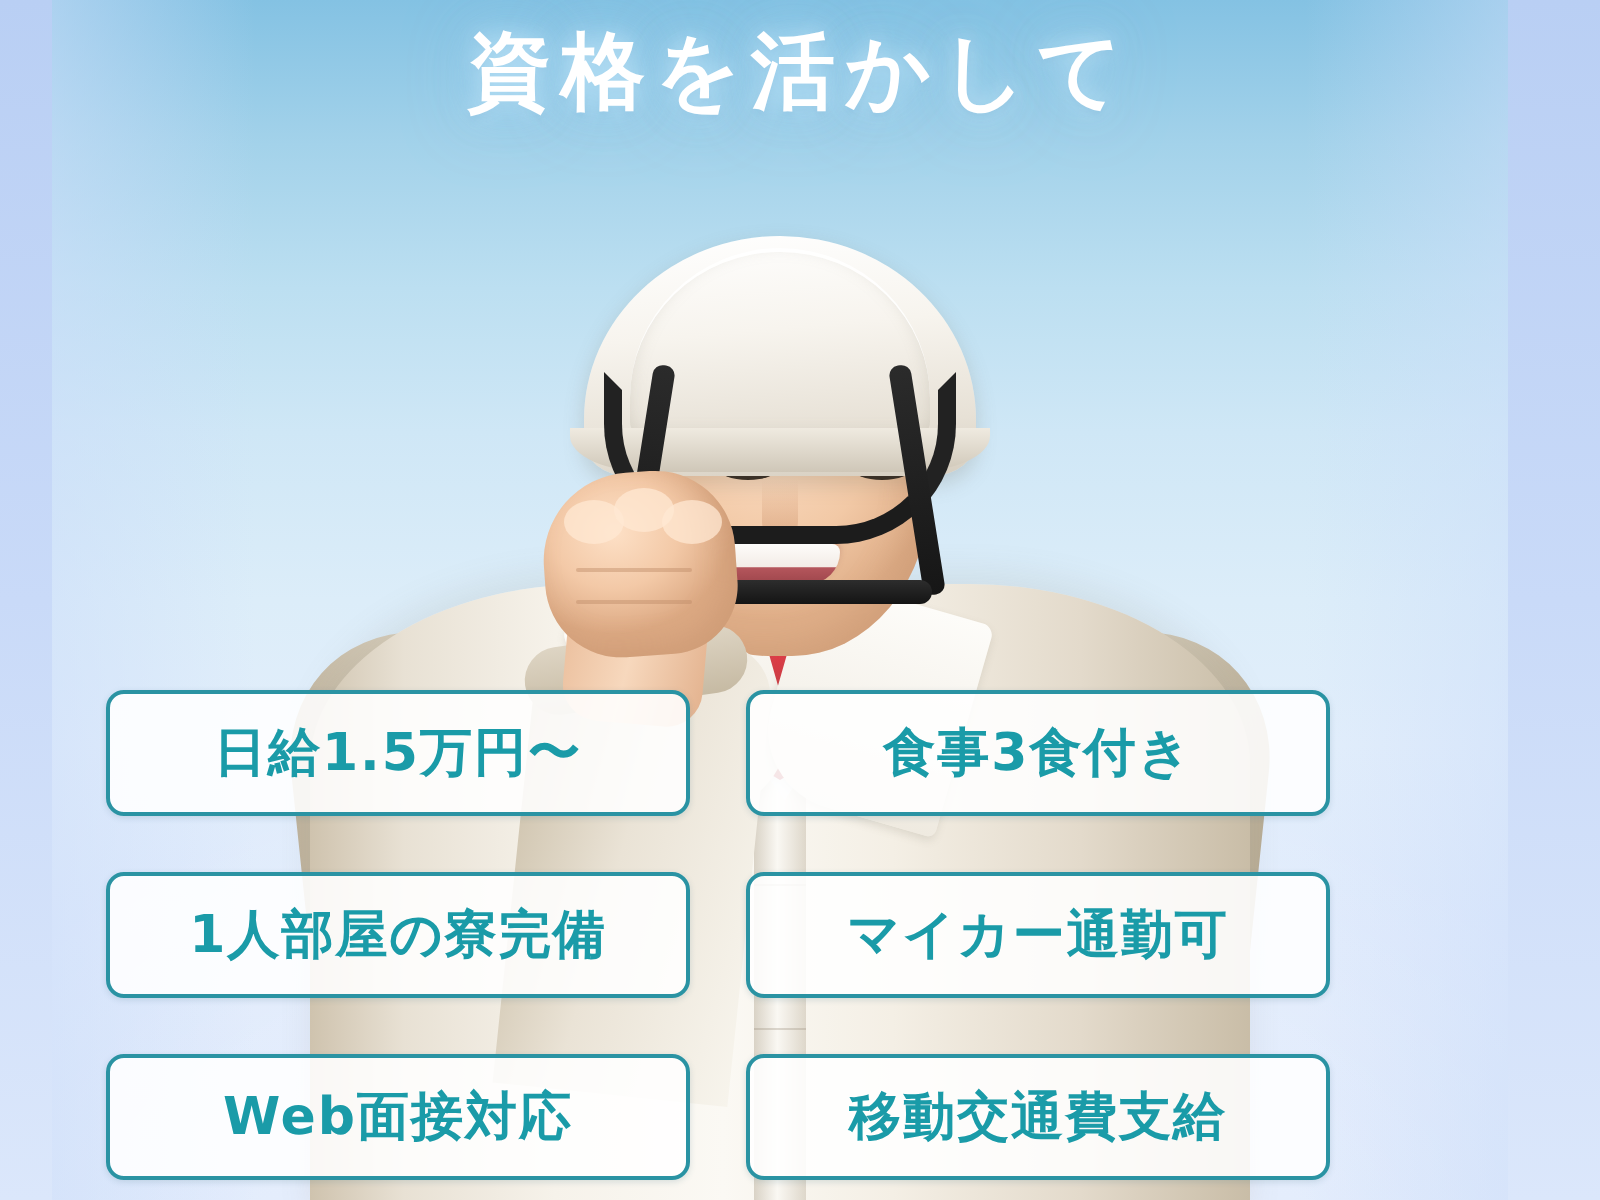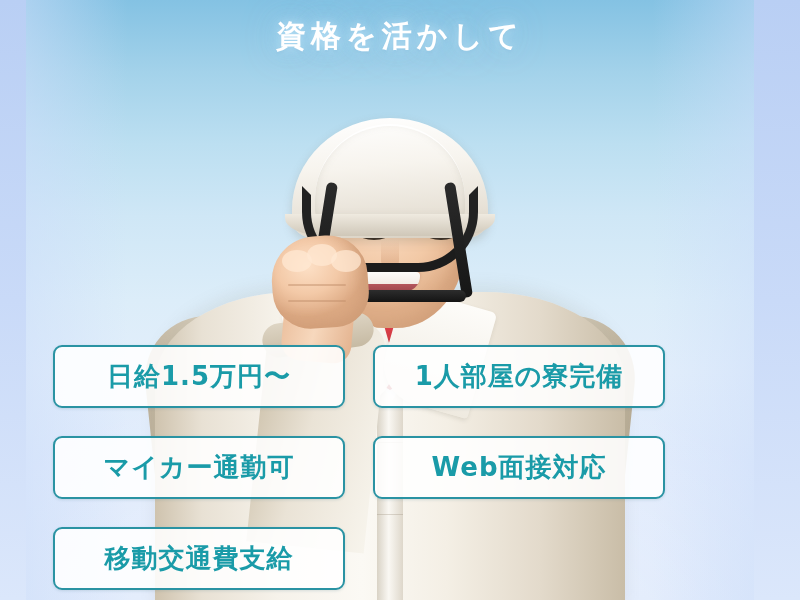--- a/index.html
+++ b/index.html
@@ -248,21 +248,21 @@
 
   
   .headline{
     position:absolute; left:0; right:0; top:10px;
     z-index:8; text-align:center; pointer-events:none;
   }
   .headline .line{
     display:block;
     color:#ffffff;
     font-weight:bold;
-    font-size:30px;
+    font-size:42px;
     line-height:52px;
     letter-spacing:5px;
     text-shadow:
       0 0 10px rgba(186,225,245,.95),
       0 0 20px rgba(160,210,238,.85),
       0 0 34px rgba(140,200,235,.70),
       0 2px 3px rgba(120,175,210,.45);
   }
 
   
@@ -354,20 +354,23 @@
 
   <div class="headline">
     <span class="line">資格を活かして</span>
   </div>
 
   <div class="badges">
     <div class="badge">
       <span>日給1.5万円〜</span>
     </div>
     <div class="badge">
+      <span>食事3食付き</span>
+    </div>
+    <div class="badge">
       <span>1人部屋の寮完備</span>
     </div>
     <div class="badge">
       <span>マイカー通勤可</span>
     </div>
     <div class="badge">
       <span>Web面接対応</span>
     </div>
     <div class="badge">
       <span>移動交通費支給</span>

